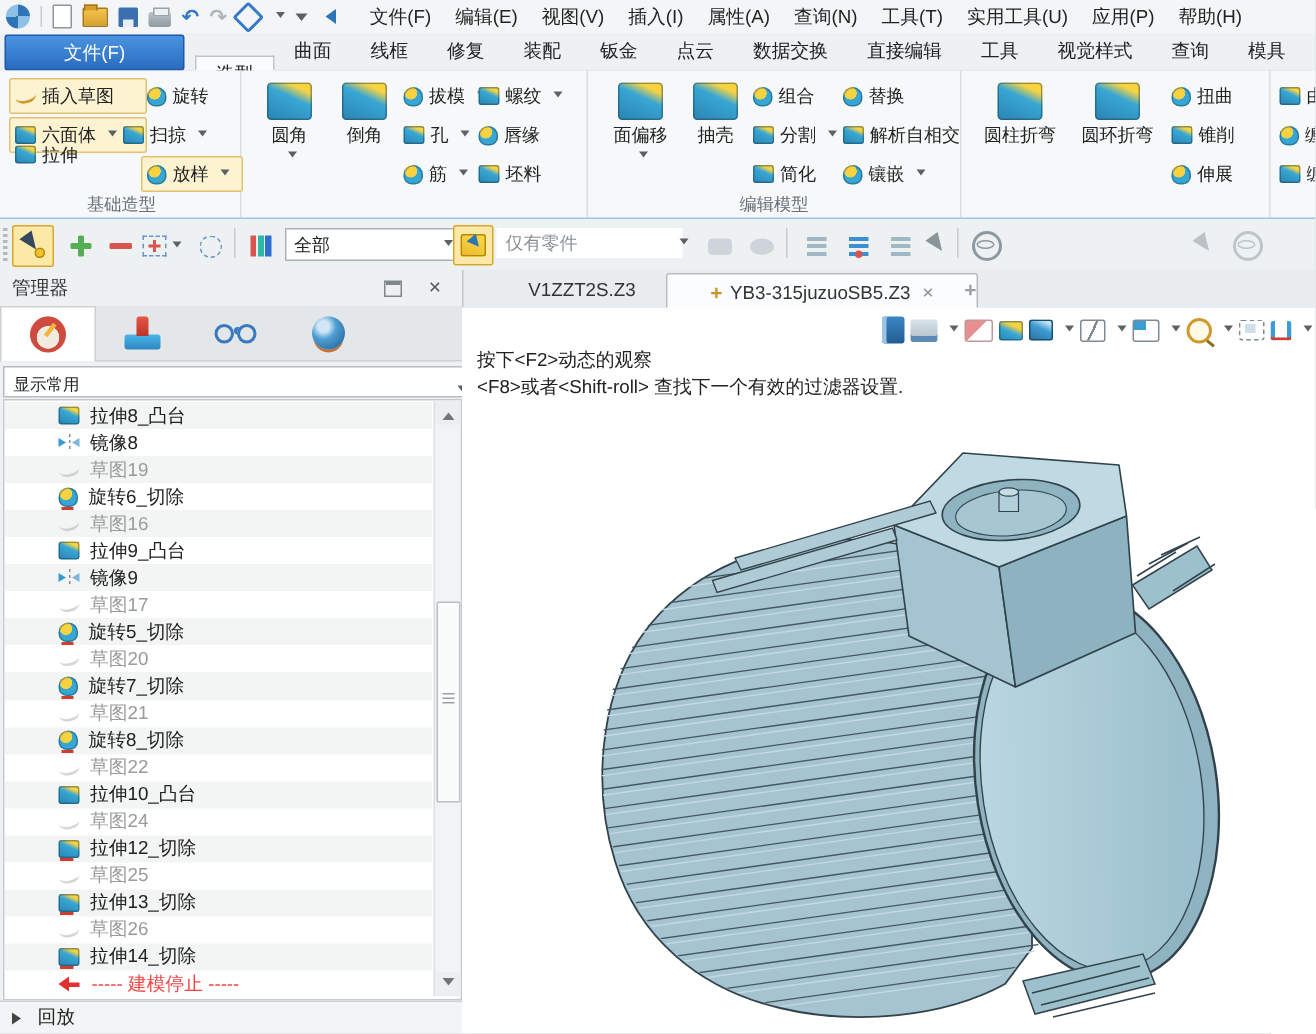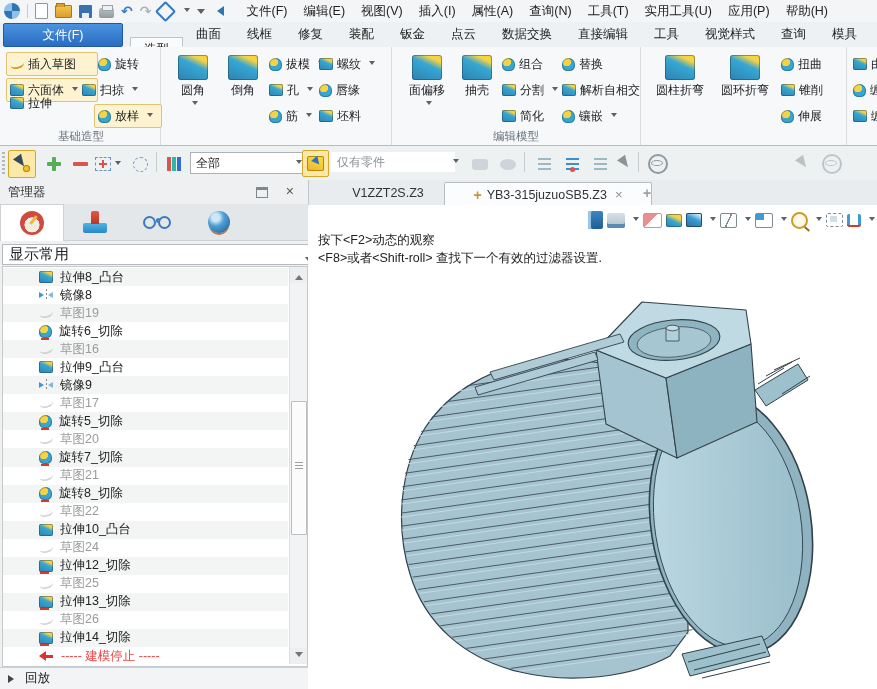--- a/index.html
+++ b/index.html
@@ -110,21 +110,21 @@
   .mtab.active{background:#fff;border:1px solid #cdd1d4;border-bottom:none}
   .mt-gauge{width:24px;height:24px;border-radius:50%;background:radial-gradient(circle at 50% 58%,#f2ece0 0 40%,#cf4a3f 42% 74%,#8e2f28 76%);position:relative}
   .mt-gauge::after{content:"";position:absolute;left:12px;top:4px;width:3px;height:10px;background:#f0b53a;transform:rotate(38deg)}
   .mt-stamp{width:24px;height:22px;position:relative}
   .mt-stamp::before{content:"";position:absolute;bottom:0;left:0;width:24px;height:10px;background:linear-gradient(#49b7e8,#2f86c0);border-radius:2px}
   .mt-stamp::after{content:"";position:absolute;left:8px;top:0;width:8px;height:13px;background:linear-gradient(#e85546,#b93527);border-radius:2px 2px 0 0}
   .mt-glasses{width:28px;height:13px;position:relative}
   .mt-glasses::before{content:"";position:absolute;left:0;top:0;width:9px;height:9px;border:2px solid #3a79c0;border-radius:50%}
   .mt-glasses::after{content:"";position:absolute;right:0;top:0;width:9px;height:9px;border:2px solid #3a79c0;border-radius:50%;box-shadow:-6px -2px 0 -4px #3a79c0}
   .mt-sphere{width:22px;height:22px;border-radius:50%;background:radial-gradient(circle at 35% 30%,#cfe7f7 0 18%,#4f9fd4 40%,#1f5e96 95%);box-shadow:0 3px 0 -1px #c9702e}
-  #mgr-filter{position:absolute;left:2px;top:64px;width:302px;height:19px;background:#fff;border:1px solid #b6bbbf;display:flex;align-items:flex-end;padding:0 6px;font-size:15px}
+  #mgr-filter{position:absolute;left:2px;top:64px;width:302px;height:19px;background:#fff;border:1px solid #b6bbbf;display:flex;align-items:flex-end;padding:0 6px;font-size:11px}
   #mgr-filter .dd{margin-left:auto}
   #tree-wrap{position:absolute;left:2px;top:86px;width:304px;height:399px;background:#fff;border:1px solid #c6cacd;overflow:hidden}
   #tree{position:absolute;left:0;top:1px;width:285px}
   .trow{height:18.05px;display:flex;align-items:center;padding-left:36px;gap:7px;font-size:12.5px;color:#222;white-space:nowrap}
   .trow.alt{background:#f3f4f4}
   .trow.dim{color:#9b9b9b}
   .trow.dim .icn{filter:grayscale(1);opacity:.55}
   .trow.stop{color:#ef4444}
   
   #tree-sb{position:absolute;right:0;top:0;width:17px;height:397px;background:#f2f3f4;border-left:1px solid #dcdfe1}

